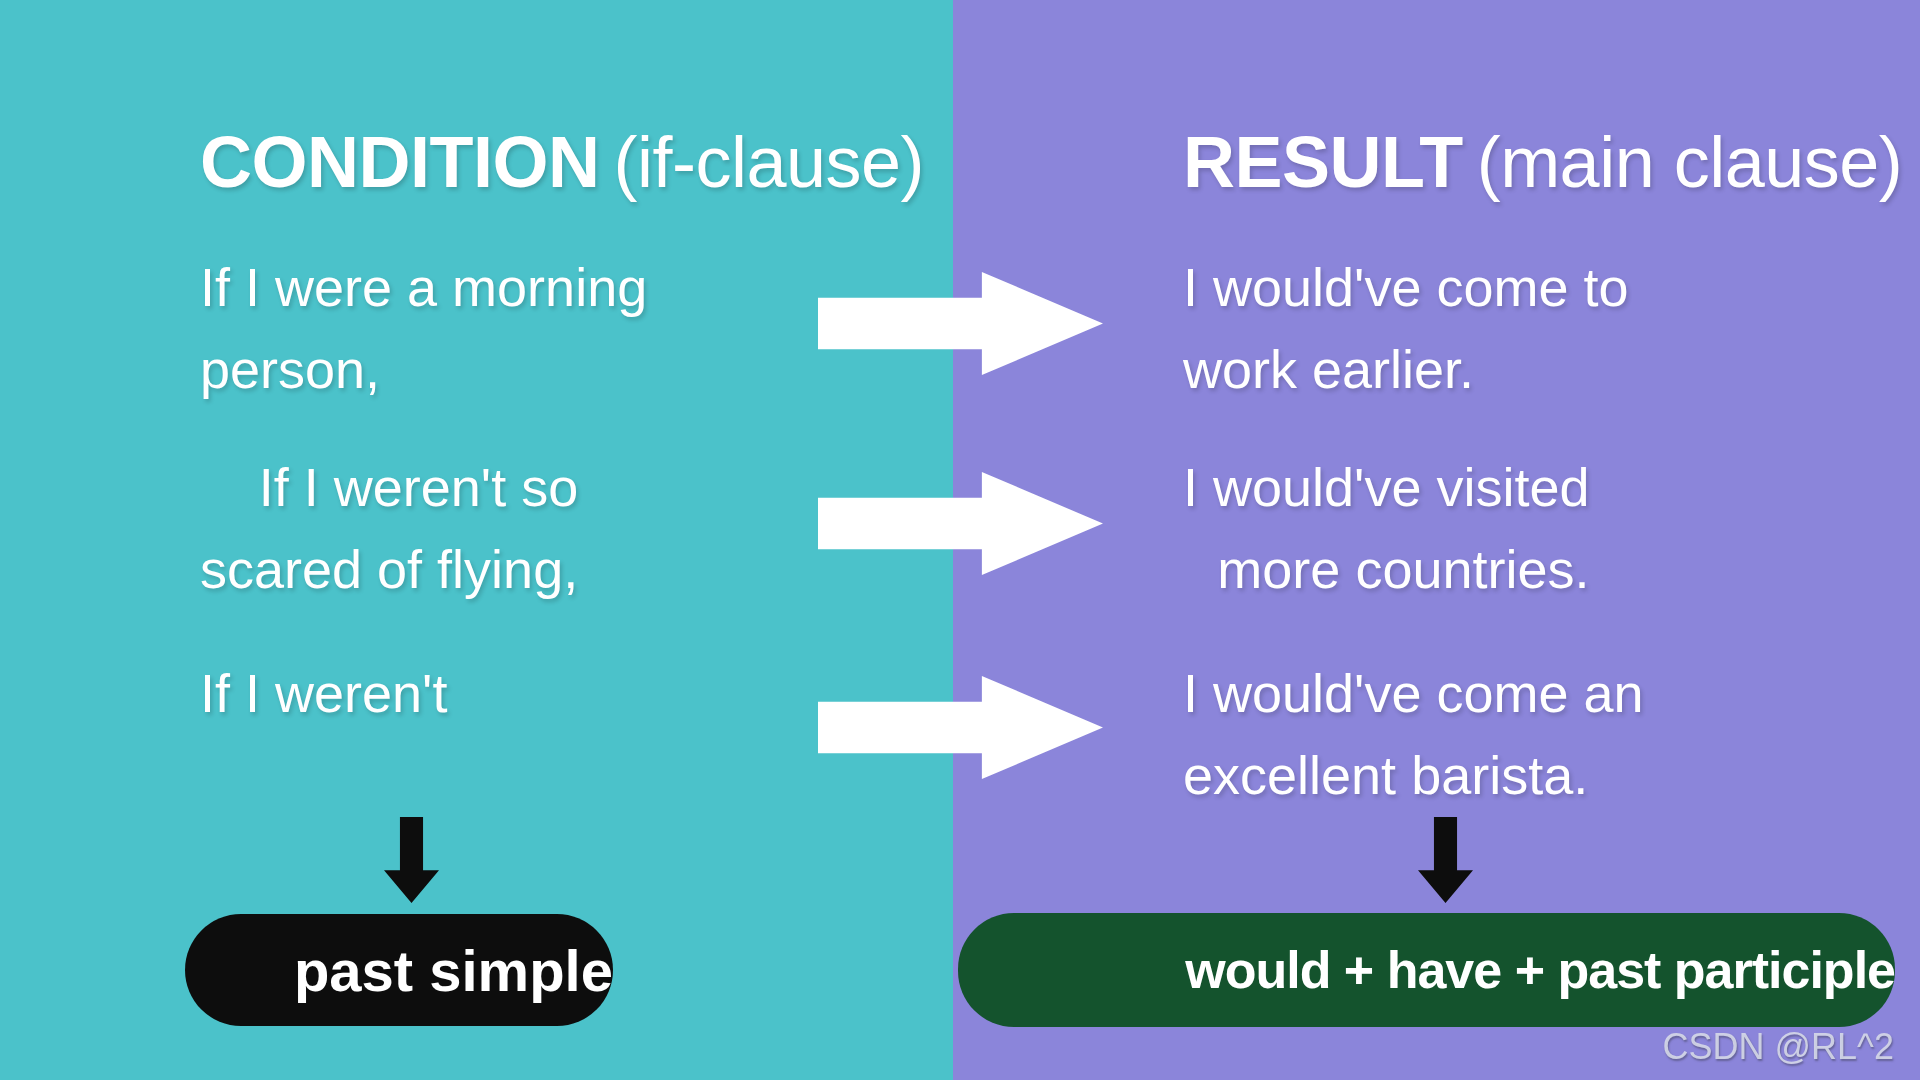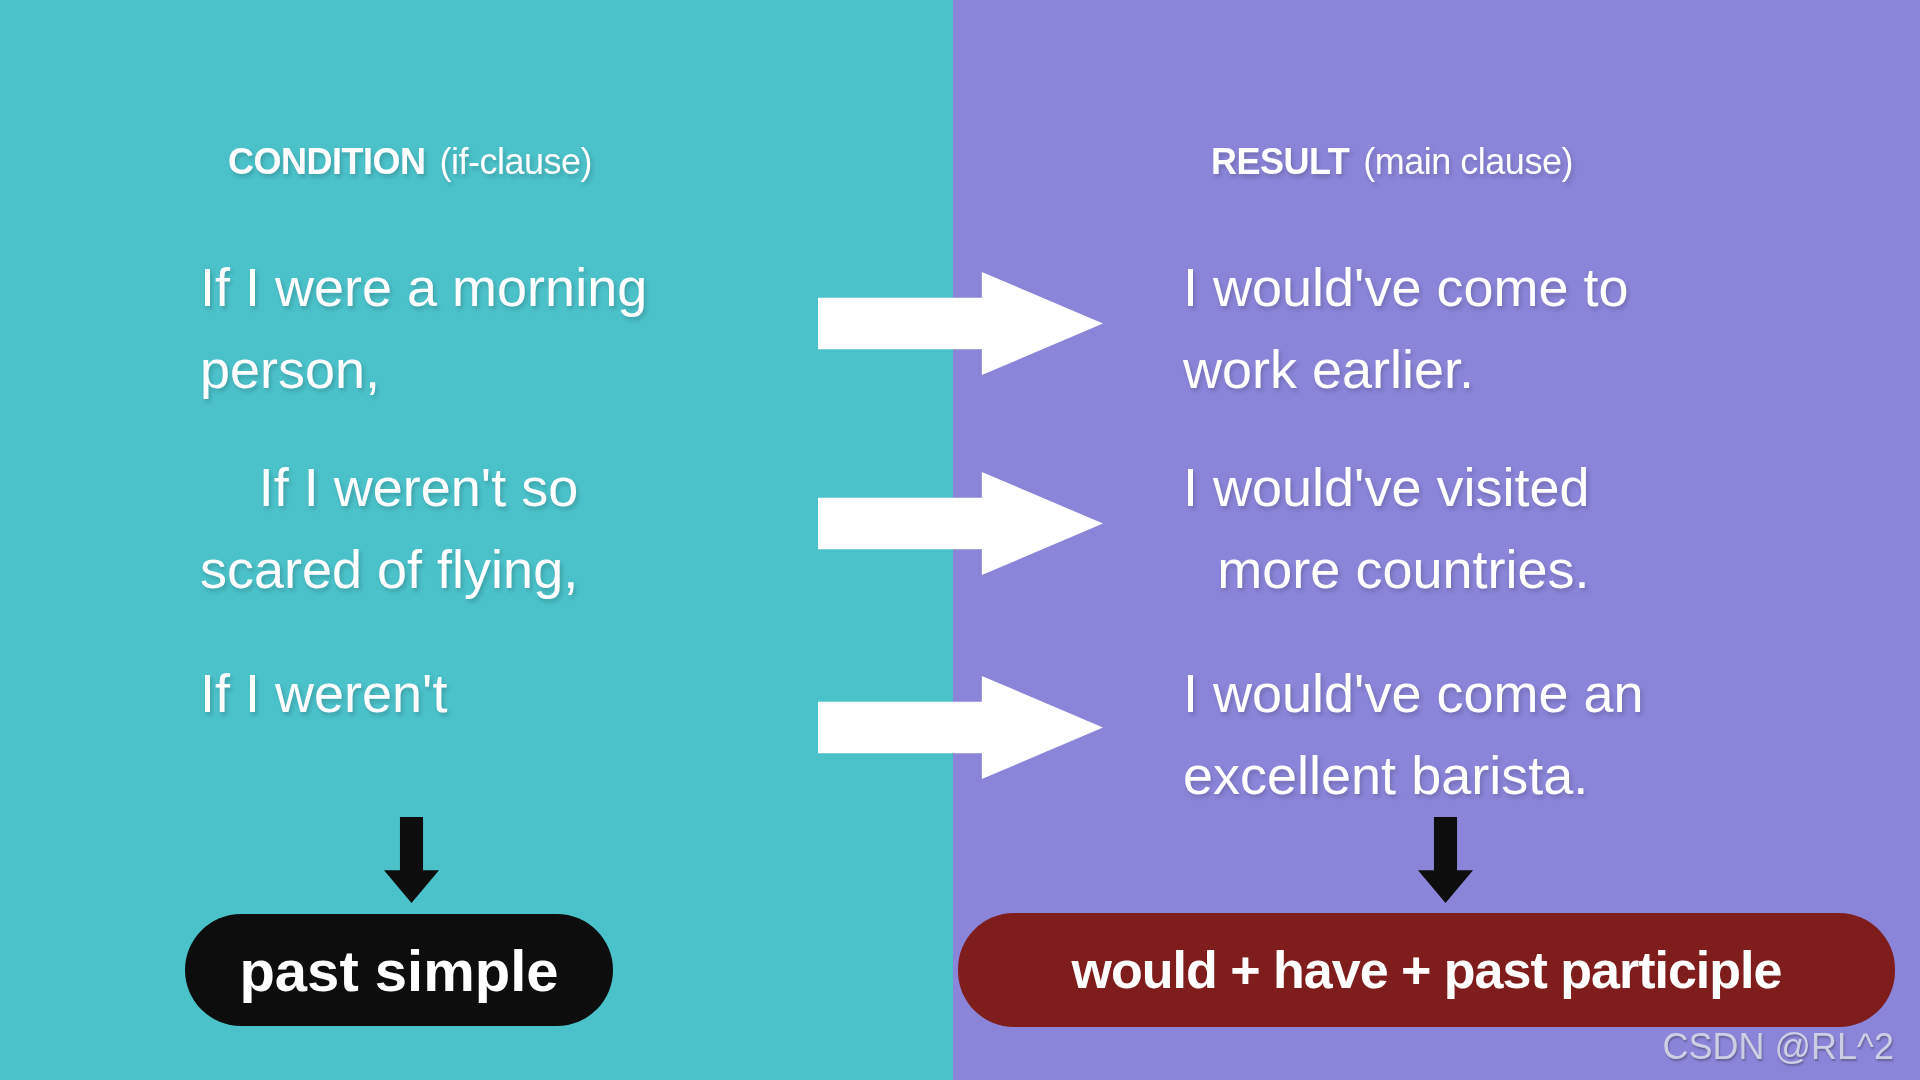--- a/index.html
+++ b/index.html
@@ -9,23 +9,22 @@
   }
   .canvas{position:absolute;inset:0;width:1920px;height:1080px;}
 
   .panel{position:absolute;top:0;height:1080px;}
   .panel.left{left:0;width:953px;background:#4bc2ca;}
   .panel.right{left:953px;width:967px;background:#8b85da;}
 
   .slide-text{color:#ffffff;text-shadow:2px 3px 4px rgba(0,0,0,0.18);}
 
   .header{
-    position:absolute;font-size:36px;line-height:70px;white-space:nowrap;
+    position:absolute;font-size:72px;line-height:70px;white-space:nowrap;
     letter-spacing:-0.5px;
-    margin-left:28px;
   }
   .header .hb{font-weight:800;}
   .header .hr{font-weight:400;margin-left:14px;}
 
   .row{
     position:absolute;font-size:54px;line-height:82px;font-weight:400;
     white-space:nowrap;
   }
   .row b{font-weight:400;}
 
@@ -33,21 +32,21 @@
     position:absolute;left:818px;width:285px;height:103px;background:#ffffff;
     clip-path:polygon(0 25%,57.5% 25%,57.5% 0,100% 50%,57.5% 100%,57.5% 75%,0 75%);
     filter:drop-shadow(2px 3px 3px rgba(0,0,0,0.12));
   }
   .down-arrow{
     position:absolute;width:55px;height:86px;background:#0d0d0d;
     clip-path:polygon(29% 0,71% 0,71% 62%,100% 62%,50% 100%,0 62%,29% 62%);
   }
   .pill{
     position:absolute;background:#0d0d0d;border-radius:56px;
-    display:flex;align-items:center;justify-content:center;
+    display:flex;align-items:center;justify-content:flex-end;
     color:#ffffff;font-weight:700;white-space:nowrap;
   }
   .pill.left-pill{left:185px;top:914px;width:428px;height:112px;font-size:58px;}
   .pill.right-pill{left:958px;top:913px;width:937px;height:114px;font-size:52px;letter-spacing:-1px;}
 
   .watermark{
     position:absolute;right:26px;bottom:12px;font-size:36px;
     color:rgba(216,220,233,0.88);
     text-shadow:1px 2px 2px rgba(70,70,100,0.55);
     letter-spacing:0;
@@ -109,19 +108,19 @@
   <div class="white-arrow" style="top:272px;"></div>
   <div class="white-arrow" style="top:472px;"></div>
   <div class="white-arrow" style="top:676px;"></div>
 
   <div class="down-arrow" style="left: 384px; top: 817px; background: rgb(13, 13, 13);"></div>
   <div class="down-arrow" style="left: 1418px; top: 817px; background: rgb(13, 13, 13);"></div>
 
   <div class="pill left-pill" style="background: rgb(13, 13, 13);">
     <span>past simple</span>
   </div>
-  <div class="pill right-pill" style="background: #7f1d1d;">
+  <div class="pill right-pill" style="background: #14532d;">
     <span>would + have + past participle</span>
   </div>
 
   <div class="watermark">CSDN @RL^2</div>
 
 </div>
 
 </body></html>

